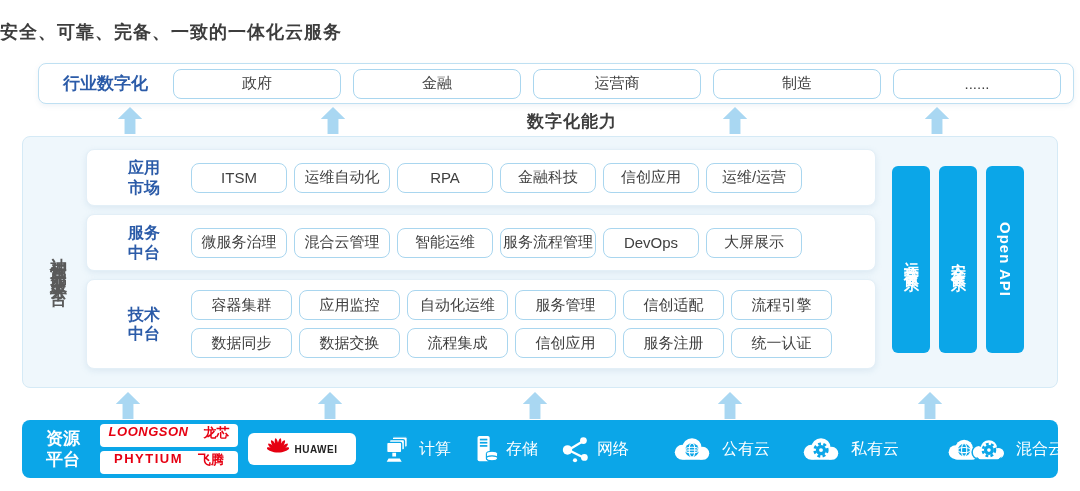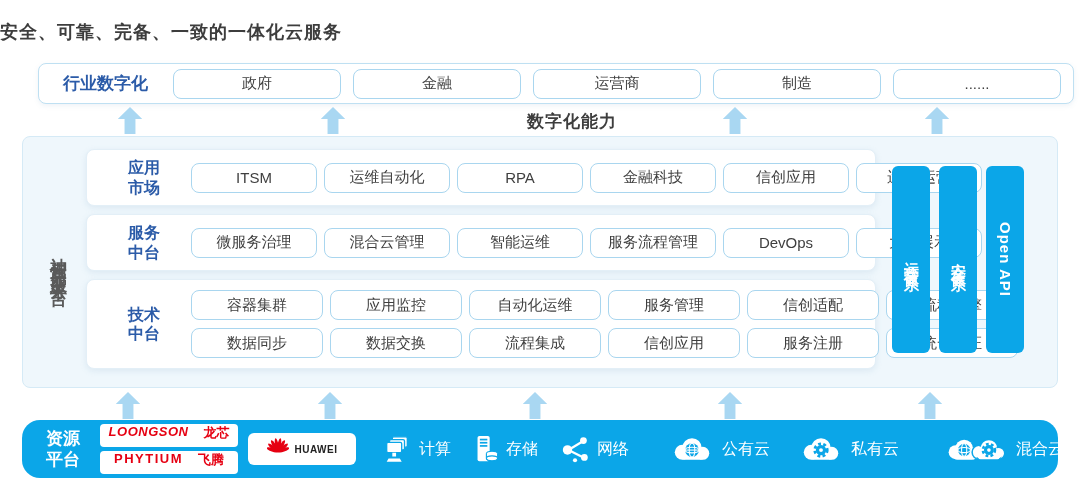--- a/index.html
+++ b/index.html
@@ -33,34 +33,34 @@
 
   .platform-row{position:absolute;left:63px;width:790px;background:#fff;border:1px solid #e3eff7;
                 border-radius:8px;box-shadow:0 2px 6px rgba(120,160,190,.16);
                 display:flex;align-items:center;box-sizing:border-box;}
   .row-app{top:12px;height:57px;}
   .row-svc{top:77px;height:57px;}
   .row-tech{top:142px;height:90px;}
   .row-label{width:58px;margin-left:28px;text-align:center;font-size:16px;font-weight:bold;
              color:#2b5ba8;line-height:1.2;white-space:pre-line;flex:none;}
   .row-items{display:flex;gap:7px;margin-left:18px;}
-  .row-items .chip{width:126px;height:30px;font-size:15px;}
+  .row-items .chip{width:96px;height:30px;font-size:15px;}
   .row-items-col{display:flex;flex-direction:column;gap:8px;margin-left:18px;}
   .row-items-col .row-line{display:flex;gap:7px;}
-  .row-items-col .chip{width:132px;height:30px;font-size:15px;}
+  .row-items-col .chip{width:101px;height:30px;font-size:15px;}
 
   .pillar{position:absolute;top:29px;width:38px;height:187px;background:#0ba6e8;border-radius:6px;
           display:flex;align-items:center;justify-content:center;}
   .pillar span{writing-mode:vertical-rl;color:#fff;font-weight:bold;font-size:15px;letter-spacing:5px;}
   .pillar.en span{letter-spacing:1px;font-size:15px;}
   .pillar-1{left:869px;} .pillar-2{left:916px;} .pillar-3{left:963px;}
 
   
   .resource-bar{position:absolute;left:22px;top:420px;width:1036px;height:58px;background:#0ba6e8;
-                border-radius:18px;display:flex;align-items:center;box-sizing:border-box;}
+                border-radius:8px;display:flex;align-items:center;box-sizing:border-box;}
   .resource-label{margin-left:24px;font-size:17px;font-weight:bold;color:#fff;line-height:1.25;
                   white-space:pre-line;flex:none;}
   .vendor-col{display:flex;flex-direction:column;gap:4px;margin-left:20px;flex:none;}
   .vendor-chip{width:138px;height:23px;background:#fff;border-radius:4px;display:flex;
                justify-content:center;gap:15px;}
   .loongson-en{font-size:13px;font-weight:bold;font-style:italic;color:#e60012;letter-spacing:.5px;}
   .loongson-cn{font-size:13px;font-weight:bold;color:#e60012;}
   .phytium-en{font-size:13px;font-weight:bold;color:#e60012;letter-spacing:1.5px;}
   .phytium-cn{font-size:13px;font-weight:bold;color:#e60012;}
   .huawei-box{margin-left:10px;width:108px;height:32px;background:#fff;border-radius:6px;

